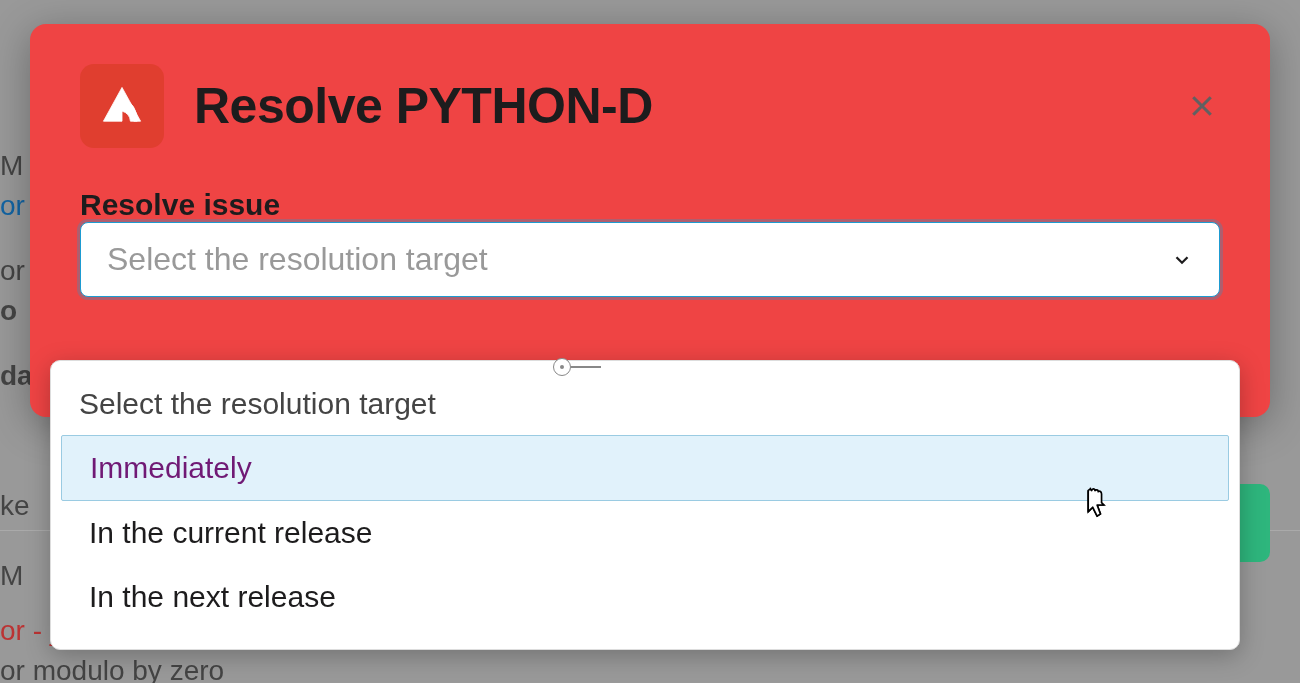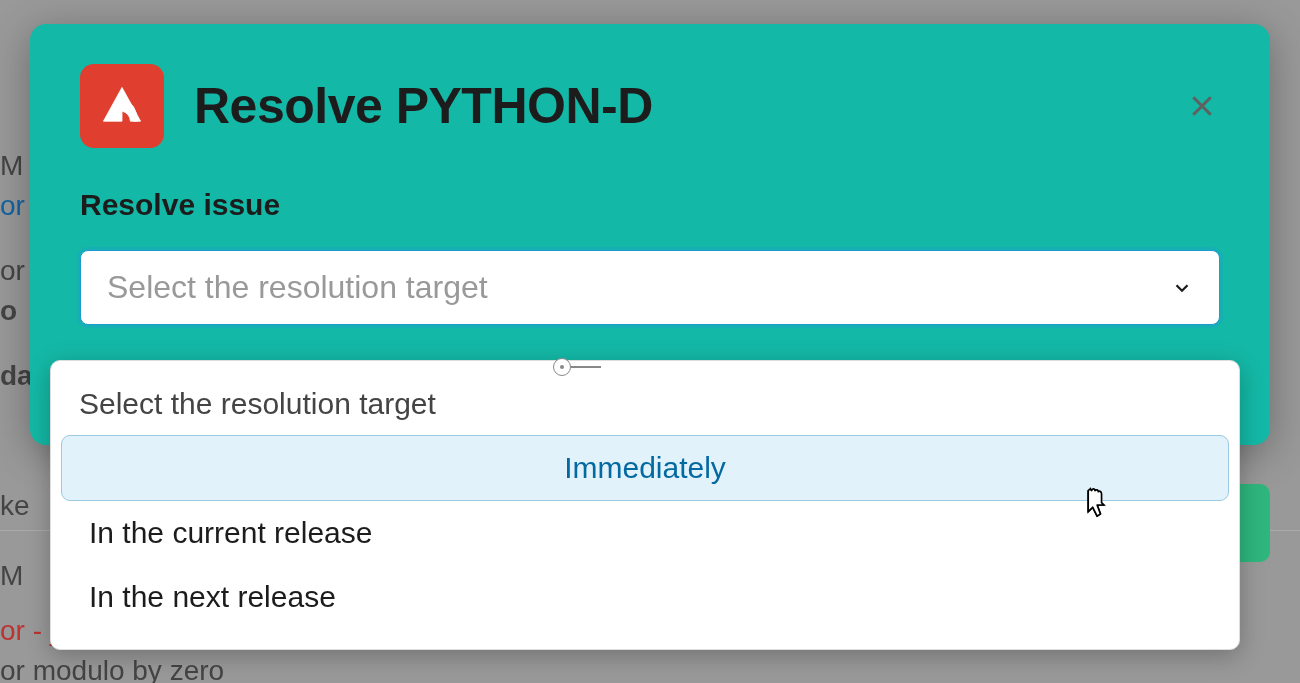--- a/index.html
+++ b/index.html
@@ -35,21 +35,21 @@
     .bg-text.t6 { left: 0; top: 490px; }
     .bg-text.t7 { left: 0; top: 530px; border-top: 1px solid #aaa; width: 1300px; padding-top: 4px;}
     .bg-text.t8 { left: 0; top: 560px; }
     .bg-text.t9 { left: 0; top: 615px; color: #b33; }
     .bg-text.t10 { left: 0; top: 655px; }
     .modal {
       position: absolute;
       left: 30px;
       right: 30px;
       top: 24px;
-      background: #14b8a6;
+      background: #ef4444;
       border-radius: 16px;
       box-shadow: 0 8px 40px rgba(0,0,0,0.3);
       padding: 40px 50px 120px 50px;
     }
     .modal-header {
       display: flex;
       align-items: center;
       gap: 30px;
       margin-bottom: 40px;
     }
@@ -86,21 +86,20 @@
     .close-btn svg {
       width: 30px;
       height: 30px;
       stroke: #616061;
       stroke-width: 2.5;
     }
     .section-label {
       font-size: 30px;
       font-weight: 700;
       color: #1d1c1d;
-      margin-bottom: 28px;
     }
     .select-box {
       border: 1px solid #1d9bd1;
       box-shadow: 0 0 0 3px rgba(29,155,209,0.3);
       border-radius: 8px;
       padding: 18px 26px;
       display: flex;
       align-items: center;
       justify-content: space-between;
       cursor: pointer;
@@ -141,23 +140,22 @@
     .dropdown-option {
       padding: 15px 28px;
       font-size: 30px;
       color: #1d1c1d;
       cursor: pointer;
       margin: 0 10px;
     }
     .dropdown-option.highlighted {
       background: #e1f2fb;
       border: 1px solid #9acbe2;
-      border-radius: 9px;
-      color: #0369a1;
-      text-align: center;
+      border-radius: 2px;
+      color: #701a75;
     }
     .green-btn-peek {
       position: absolute;
       right: 30px;
       top: 484px;
       width: 40px;
       height: 78px;
       background: #2eb67d;
       border-top-right-radius: 10px;
       border-bottom-right-radius: 10px;

